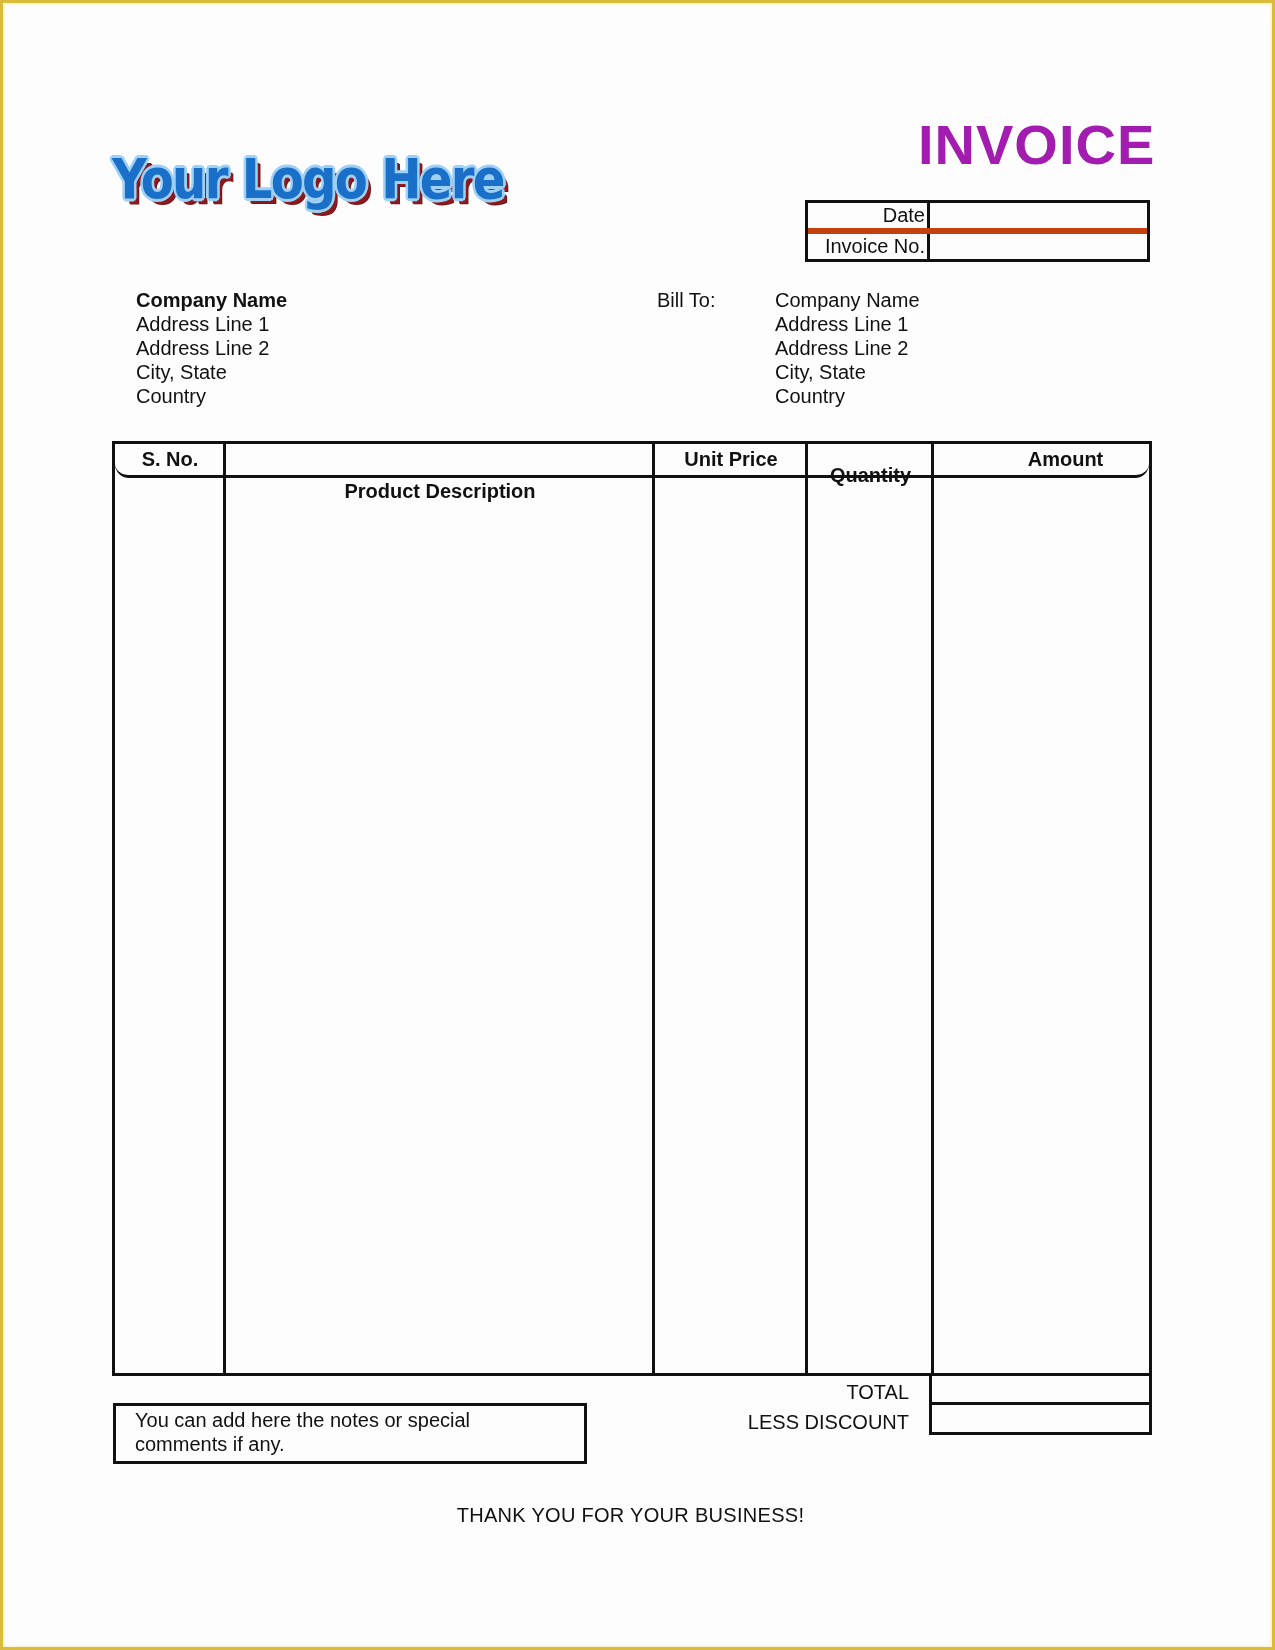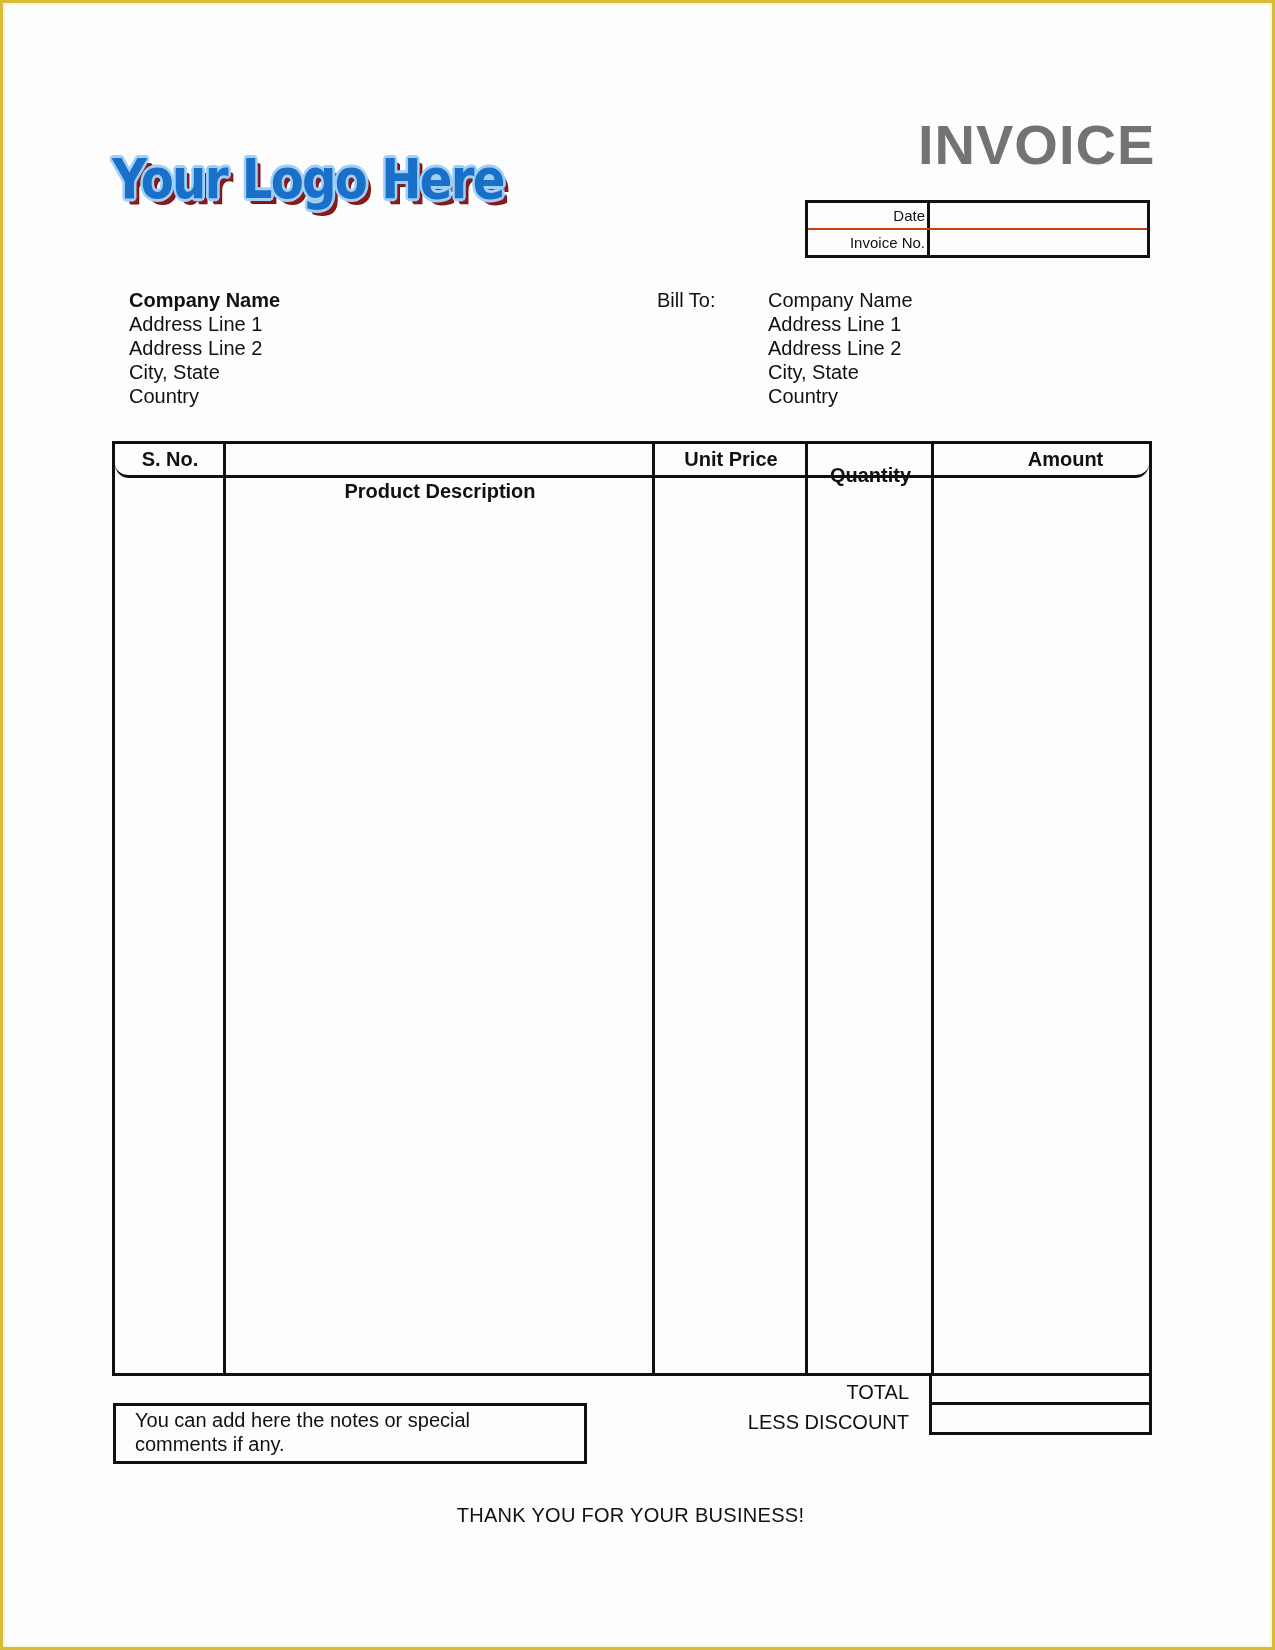--- a/index.html
+++ b/index.html
@@ -20,36 +20,36 @@
     font-size:56px; letter-spacing:-2px; line-height:66px;
     color:#1a6fc8;
     transform:scaleX(0.86); transform-origin:left top;
     text-shadow:
       -2px -2px 0 #9fd0f5, 2px -2px 0 #9fd0f5, -2px 2px 0 #9fd0f5, 2px 2px 0 #9fd0f5,
       0 -3px 0 #9fd0f5, 0 3px 0 #9fd0f5, -3px 0 0 #9fd0f5, 3px 0 0 #9fd0f5,
       5px 5px 0 #8a1a1e, 6px 6px 0 #7a1418;
   }
   .invoice-title {
     position:absolute; left:918px; top:112px;
-    font-size:56px; font-weight:bold; color:#737373; letter-spacing:1px;
+    font-size:56px; font-weight:bold; color:#a21caf; letter-spacing:1px;
     line-height:66px;
   }
   .meta-table {
     position:absolute; left:805px; top:200px; width:345px;
     border:3px solid #111; box-sizing:border-box;
   }
   .meta-row { display:flex; height:25px; }
-  .meta-row + .meta-row { border-top:2px solid #c2410c;flex-direction:column; }
+  .meta-row + .meta-row { border-top:6px solid #c2410c;flex-direction:column; }
   .meta-label {
-    width:122px; text-align:right; font-size:15px; line-height:25px;
+    width:122px; text-align:right; font-size:20px; line-height:25px;
     border-right:3px solid #111; padding-right:2px; box-sizing:border-box;
   }
   .meta-value { flex:1; }
   .addr { position:absolute; font-size:20px; line-height:24px; }
-  .addr div { white-space:nowrap; }
+  .addr div { white-space:nowrap;margin-left:7px; }
   .addr .bold { font-weight:bold; }
   .bill-label { position:absolute; left:657px; top:288px; font-size:20px; line-height:24px; }
   .items {
     position:absolute; left:112px; top:441px; width:1040px; height:935px;
     border:3px solid #111; box-sizing:border-box;
   }
   .items .hdr {
     position:absolute; left:0; top:0; right:0; height:31px;
     border-bottom:3px solid #111; display:flex;border-radius:14px;
   }

